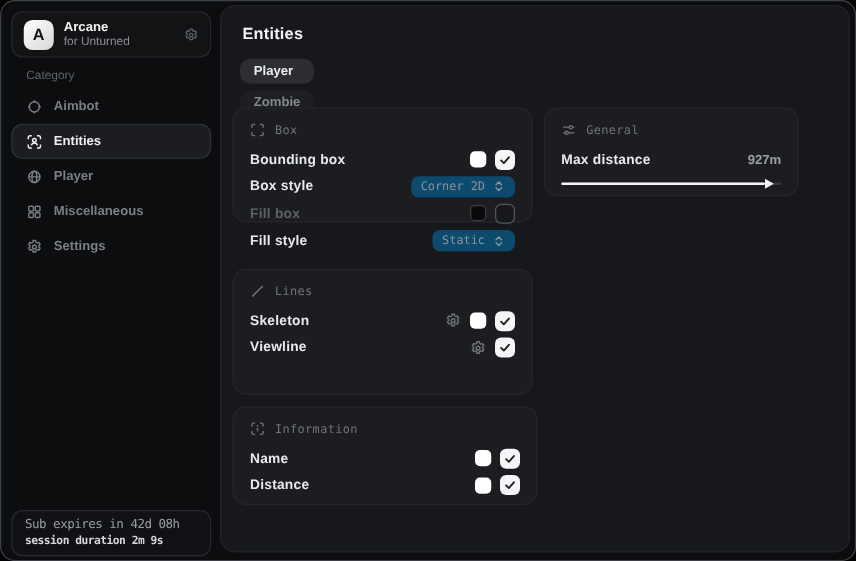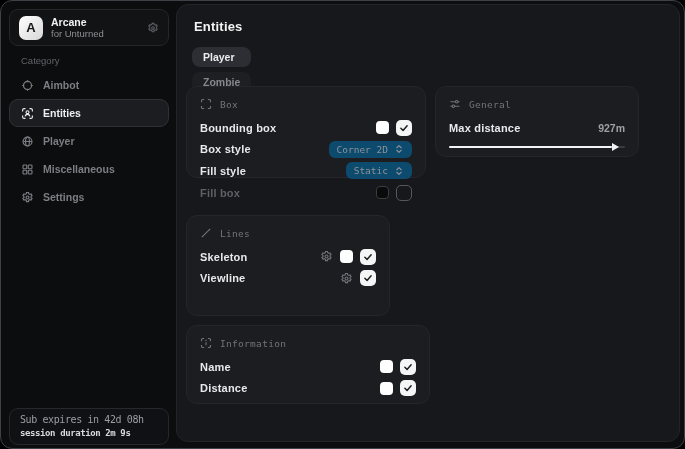--- a/index.html
+++ b/index.html
@@ -42,21 +42,21 @@
   .page-title { position:absolute; left:17px; top:14px; font-size:13px; font-weight:700;
     color:#f2f3f5; letter-spacing:0.2px; }
   .tabs { position:absolute; left:15px; top:42px; display:flex; gap:5px;flex-direction:column; }
   .tab { padding:4px 11px; border-radius:8px; font-size:10.5px; font-weight:600; cursor:default; }
   .tab.active { background:#2c2e33; color:#eaecee; }
   .tab.inactive { background:#1d1f23; color:#85888d; }
 
   .card { position:absolute; background:#1c1d20; border:1px solid #242629;
     border-radius:11px; padding:9px 13px 0; }
   #card-box     { left:9px;  top:81px;  width:240px; height:92px; }
-  #card-lines   { left:9px;  top:210px; width:204px; height:101px; }
+  #card-lines   { left:9px;  top:210px; width:240px; height:101px; }
   #card-info    { left:9px;  top:320px; width:244px; height:79px;  }
   #card-general { left:258px; top:81px; width:204px; height:71px;  }
 
   .card-header { display:flex; align-items:center; gap:8px; height:16px; margin-bottom:5px;
     color:#717479; font-family:"DejaVu Sans Mono", monospace; font-size:9.5px; letter-spacing:0.3px; }
   .row { height:21.6px; display:flex; align-items:center; }
   .row-label { font-size:11px; font-weight:600; color:#e7e9eb; letter-spacing:0.2px; }
   .row-label.dim { color:#5d6065; }
   .controls { margin-left:auto; display:flex; align-items:center; gap:7px; }
   .swatch { width:13px; height:13px; border-radius:4px; }
@@ -202,40 +202,40 @@
             <span>
               <svg style="width:10px;height:10px;display:block" viewBox="0 0 16 16" fill="none" stroke="currentColor" stroke-width="1.8" stroke-linecap="round" stroke-linejoin="round">
                 <path d="M4.5 6 8 2.5 11.5 6M4.5 10 8 13.5 11.5 10"></path>
               </svg>
             </span>
           </span>
         </span>
       </div>
 
       <div class="row">
+        <span class="row-label dim">Fill box</span>
+        <span class="controls">
+          <span class="swatch darkline" style="background: rgb(10, 10, 10);"></span>
+          <span class="checkbox unchecked"></span>
+        </span>
+      </div>
+
+      <div class="row">
         <span class="row-label">Fill style</span>
         <span class="controls">
           <span class="dropdown">
             <span>Static</span>
             <span>
               <svg style="width:10px;height:10px;display:block" viewBox="0 0 16 16" fill="none" stroke="currentColor" stroke-width="1.8" stroke-linecap="round" stroke-linejoin="round">
                 <path d="M4.5 6 8 2.5 11.5 6M4.5 10 8 13.5 11.5 10"></path>
               </svg>
             </span>
           </span>
         </span>
       </div>
-
-      <div class="row">
-        <span class="row-label dim">Fill box</span>
-        <span class="controls">
-          <span class="swatch darkline" style="background: rgb(10, 10, 10);"></span>
-          <span class="checkbox unchecked"></span>
-        </span>
-      </div>
     </div>
 
     <div class="card" id="card-lines">
       <div class="card-header">
         <span>
           <svg class="ic12" viewBox="0 0 16 16" fill="none" stroke="currentColor" stroke-width="1.5" stroke-linecap="round">
             <path d="M3.5 12.5 12.5 3.5"></path>
             <circle cx="12.8" cy="3.2" r="1" fill="currentColor" stroke="none"></circle>
             <circle cx="3.2" cy="12.8" r="1" fill="currentColor" stroke="none"></circle>
           </svg>

